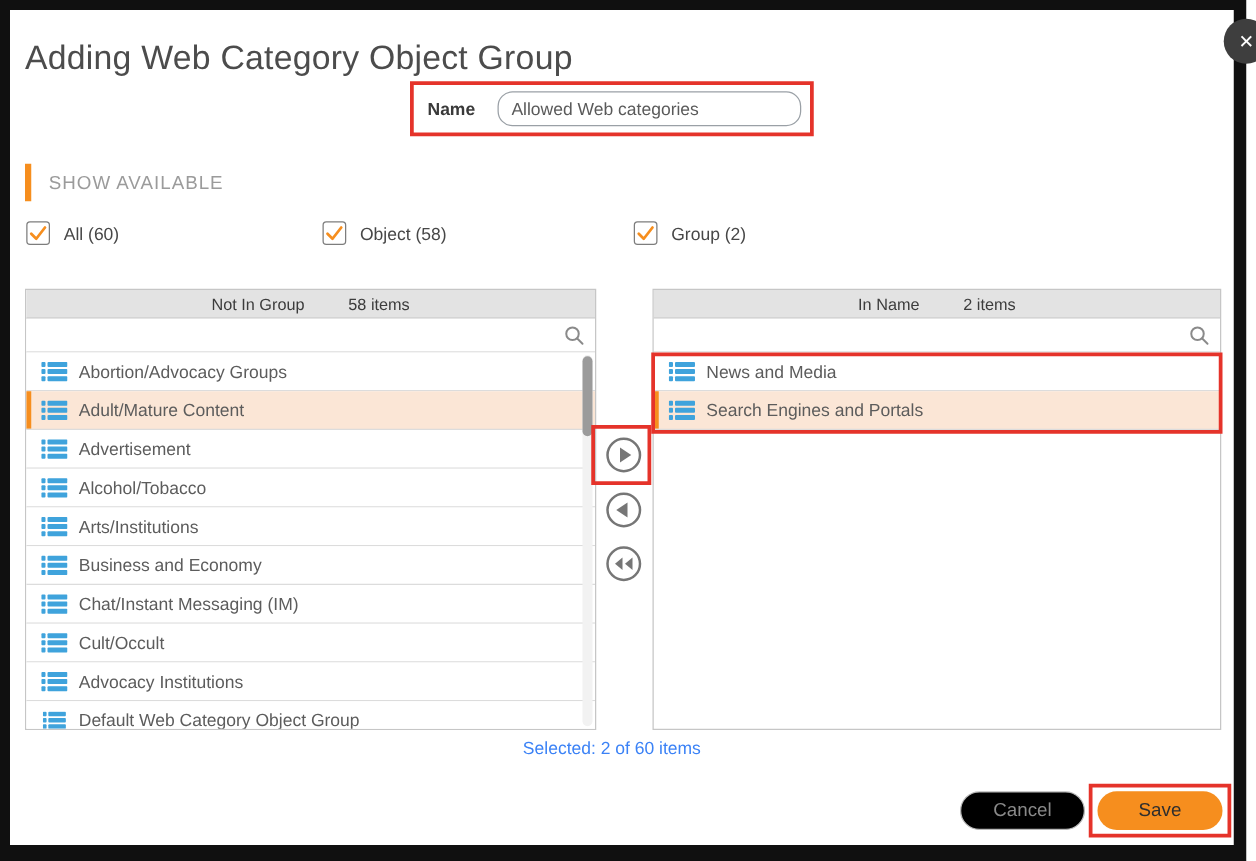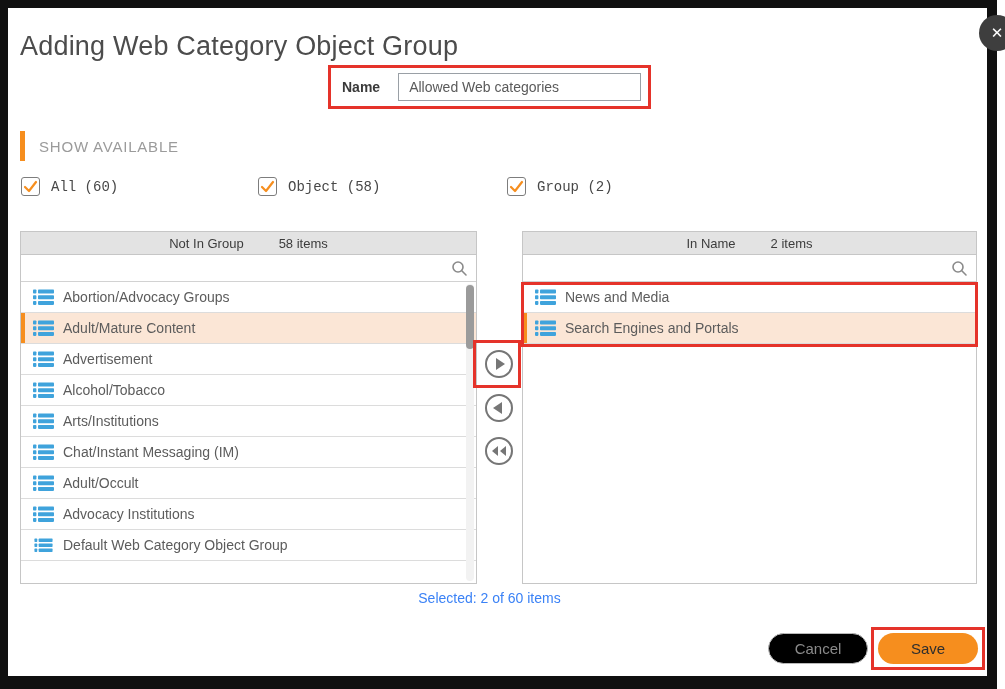--- a/index.html
+++ b/index.html
@@ -32,30 +32,30 @@
 
   
   .name-row{
     position:absolute;left:328px;top:65px;width:323px;height:44px;box-sizing:border-box;
     border:3px solid var(--annotation-red,#e63329);
     display:flex;align-items:center;background:#fff;z-index:5;
   }
   .name-label{font-size:14px;font-weight:700;color:#3a3a3a;margin-left:11px;}
   .name-input{
     margin-left:18px;width:243px;height:28px;box-sizing:border-box;border:1px solid #9aa0a6;
-    border-radius:0;padding:0 10px;font-size:14px;color:#5a5a5a;outline:none;
+    border-radius:12px;padding:0 10px;font-size:14px;color:#5a5a5a;outline:none;
     font-family:"Liberation Sans", sans-serif;background:#fff;
   }
 
   
   .section-bar{position:absolute;left:20px;top:131px;width:5px;height:30px;background:var(--accent-orange,#F68E1E);}
   .section-title{position:absolute;left:39px;top:138px;font-size:15px;color:#9b9b9b;letter-spacing:.8px;}
 
   
-  .filters{position:absolute;left:0;top:177px;width:836px;height:26px;font-family:Liberation Mono, monospace;}
+  .filters{position:absolute;left:0;top:177px;width:836px;height:26px;}
   .filter{position:absolute;display:flex;align-items:center;cursor:pointer;}
   .filter:nth-of-type(1){left:21px;}
   .filter:nth-of-type(2){left:258px;}
   .filter:nth-of-type(3){left:507px;}
   .cb{
     width:19px;height:19px;box-sizing:border-box;border:1px solid #7d7d7d;border-radius:3px;
     background:#fff;display:flex;align-items:center;justify-content:center;
   }
   .cb svg{display:none;}
   .filter.checked .cb svg{display:block;}
@@ -258,36 +258,51 @@
               <g fill="var(--item-icon-blue,#3FA3DC)">
                 <rect x="0" y="0.5" width="3.4" height="4" rx="0.8"></rect>
                 <rect x="5" y="0.5" width="16" height="4" rx="0.8"></rect>
                 <rect x="0" y="6.2" width="3.4" height="4" rx="0.8"></rect>
                 <rect x="5" y="6.2" width="16" height="4" rx="0.8"></rect>
                 <rect x="0" y="11.9" width="3.4" height="4" rx="0.8"></rect>
                 <rect x="5" y="11.9" width="16" height="4" rx="0.8"></rect>
               </g>
             </svg>
           </span>
+          <span class="row-label">Business and Economy</span>
+        </div>
+        <div class="row">
+          <span class="cat-icon">
+            <svg width="21" height="17" viewBox="0 0 21 17">
+              <g fill="var(--item-icon-blue,#3FA3DC)">
+                <rect x="0" y="0.5" width="3.4" height="4" rx="0.8"></rect>
+                <rect x="5" y="0.5" width="16" height="4" rx="0.8"></rect>
+                <rect x="0" y="6.2" width="3.4" height="4" rx="0.8"></rect>
+                <rect x="5" y="6.2" width="16" height="4" rx="0.8"></rect>
+                <rect x="0" y="11.9" width="3.4" height="4" rx="0.8"></rect>
+                <rect x="5" y="11.9" width="16" height="4" rx="0.8"></rect>
+              </g>
+            </svg>
+          </span>
           <span class="row-label">Chat/Instant Messaging (IM)</span>
         </div>
         <div class="row">
           <span class="cat-icon">
             <svg width="21" height="17" viewBox="0 0 21 17">
               <g fill="var(--item-icon-blue,#3FA3DC)">
                 <rect x="0" y="0.5" width="3.4" height="4" rx="0.8"></rect>
                 <rect x="5" y="0.5" width="16" height="4" rx="0.8"></rect>
                 <rect x="0" y="6.2" width="3.4" height="4" rx="0.8"></rect>
                 <rect x="5" y="6.2" width="16" height="4" rx="0.8"></rect>
                 <rect x="0" y="11.9" width="3.4" height="4" rx="0.8"></rect>
                 <rect x="5" y="11.9" width="16" height="4" rx="0.8"></rect>
               </g>
             </svg>
           </span>
-          <span class="row-label">Adult/Occult</span>
+          <span class="row-label">Cult/Occult</span>
         </div>
         <div class="row">
           <span class="cat-icon">
             <svg width="21" height="17" viewBox="0 0 21 17">
               <g fill="var(--item-icon-blue,#3FA3DC)">
                 <rect x="0" y="0.5" width="3.4" height="4" rx="0.8"></rect>
                 <rect x="5" y="0.5" width="16" height="4" rx="0.8"></rect>
                 <rect x="0" y="6.2" width="3.4" height="4" rx="0.8"></rect>
                 <rect x="5" y="6.2" width="16" height="4" rx="0.8"></rect>
                 <rect x="0" y="11.9" width="3.4" height="4" rx="0.8"></rect>

